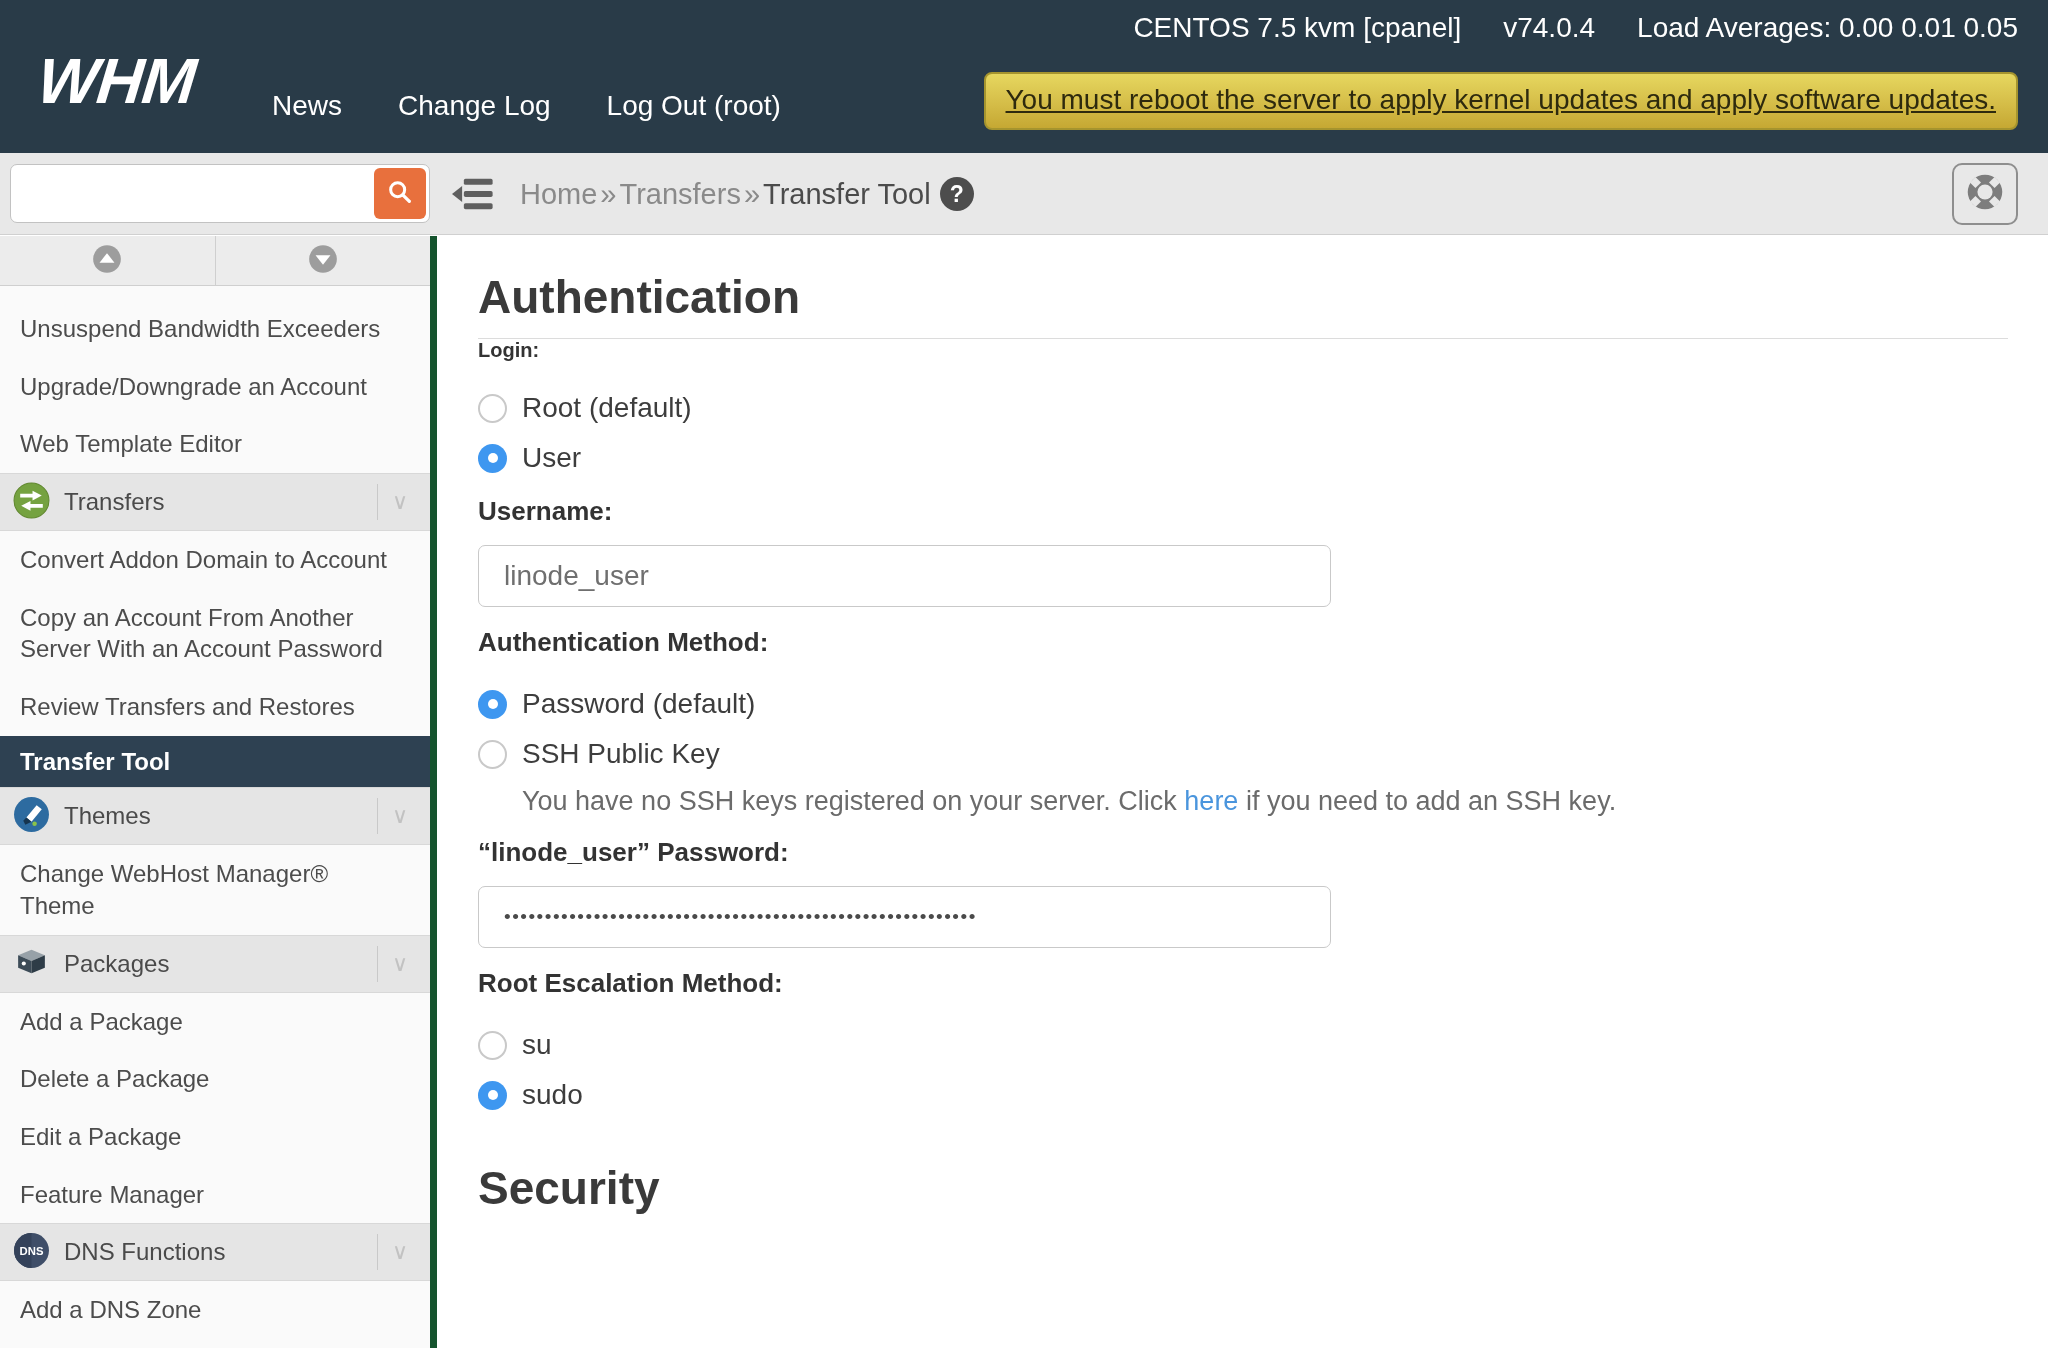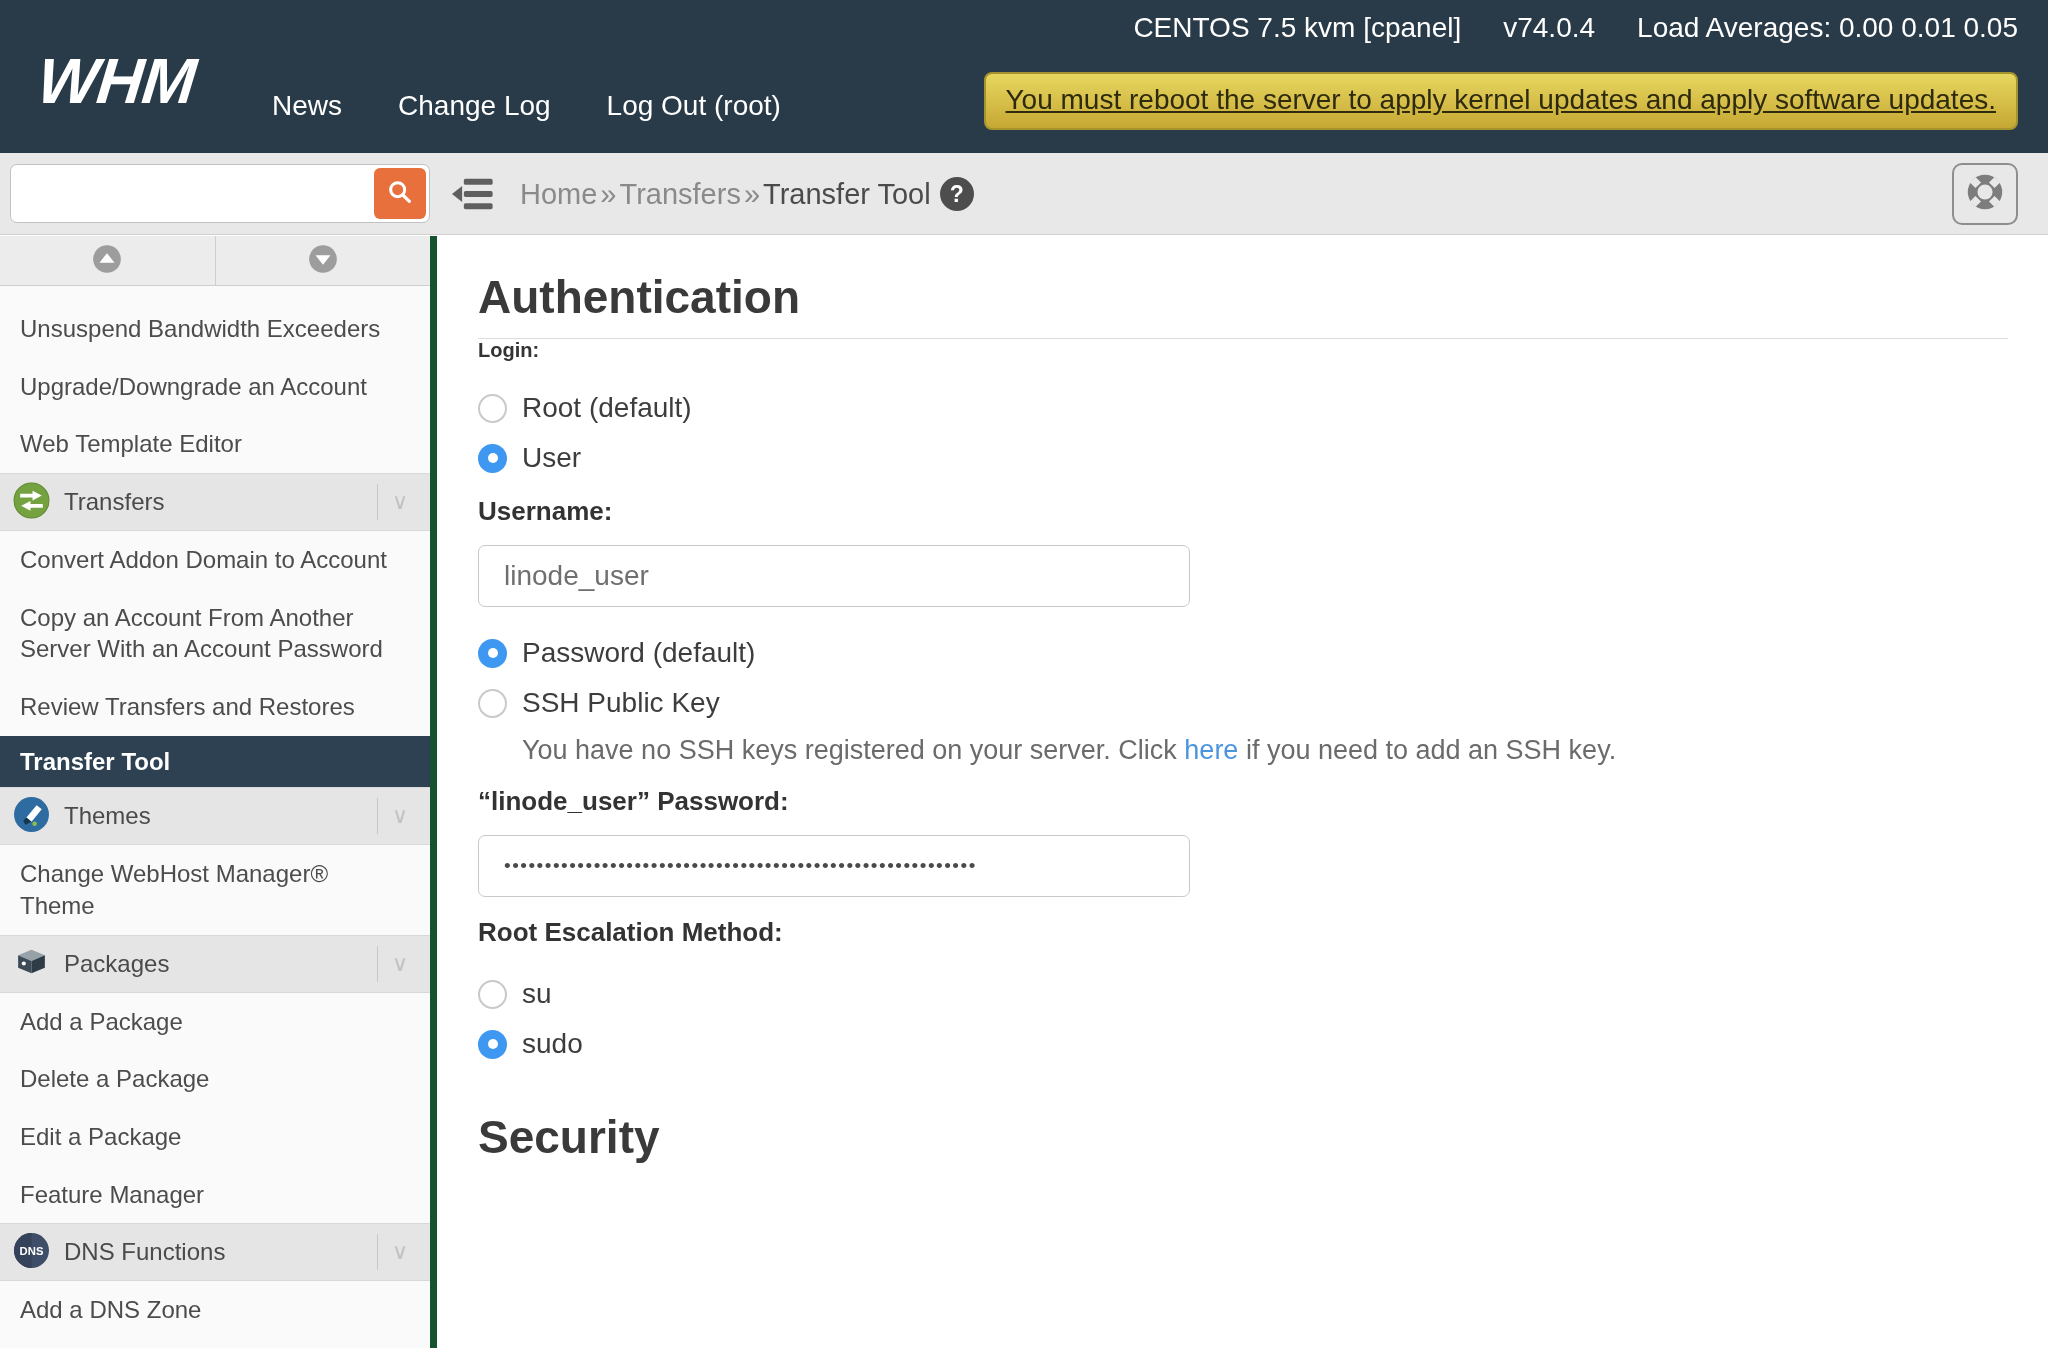--- a/index.html
+++ b/index.html
@@ -68,21 +68,21 @@
   .group-label { font-size:20px; font-weight:700; color:#333; }
   .radio-group { margin-top:28px; }
   .radio-row { display:flex; align-items:center; height:36px; margin-bottom:14px; cursor:pointer; }
   .radio { position:relative; width:29px; height:29px; border-radius:50%; flex:0 0 auto; }
   .radio.unchecked { background:#fff; border:2px solid #c9c9c9; }
   .radio.checked { background:#3e97f0; }
   .radio.checked::after { content:""; position:absolute; left:50%; top:50%; width:10px; height:10px;
                           background:#fff; border-radius:50%; transform:translate(-50%,-50%); }
   .radio-label { margin-left:15px; font-size:28px; color:#3d3d3d; }
   .field-label { margin-top:20px; font-size:26px; font-weight:700; color:#333; }
-  .text-input { display:block; margin-top:18px; width:712px; height:62px; background:#fff;
+  .text-input { display:block; margin-top:18px; width:853px; height:62px; background:#fff;
                 border:1px solid #c9c9c9; border-radius:7px; font-size:28px; color:#6f6f6f;
                 padding:0 25px; outline:none; }
   .pw { font-size:19px; letter-spacing:1.5px; color:#4a4a4a; }
   .note { margin-top:4px; padding-left:44px; font-size:27px; color:#6b6b6b; }
   .note .lnk { color:#4a95dd; cursor:pointer; }
   .mt-security { margin-top:48px; }
 </style>
 </head>
 <body>
 
@@ -253,20 +253,21 @@
     </div>
     <div class="radio-row">
       <span class="radio checked"></span>
       <span class="radio-label">User</span>
     </div>
   </div>
 
   <div class="field-label">Username:</div>
   <input class="text-input" type="text" value="linode_user" style="">
 
+  <div class="field-label">Authentication Method:</div>
   <div class="radio-group">
     <div class="radio-row">
       <span class="radio checked"></span>
       <span class="radio-label">Password (default)</span>
     </div>
     <div class="radio-row">
       <span class="radio unchecked"></span>
       <span class="radio-label">SSH Public Key</span>
     </div>
     <div class="note"><span>You have no SSH keys registered on your server. Click </span><span class="lnk">here</span><span> if you need to add an SSH key.</span></div>

